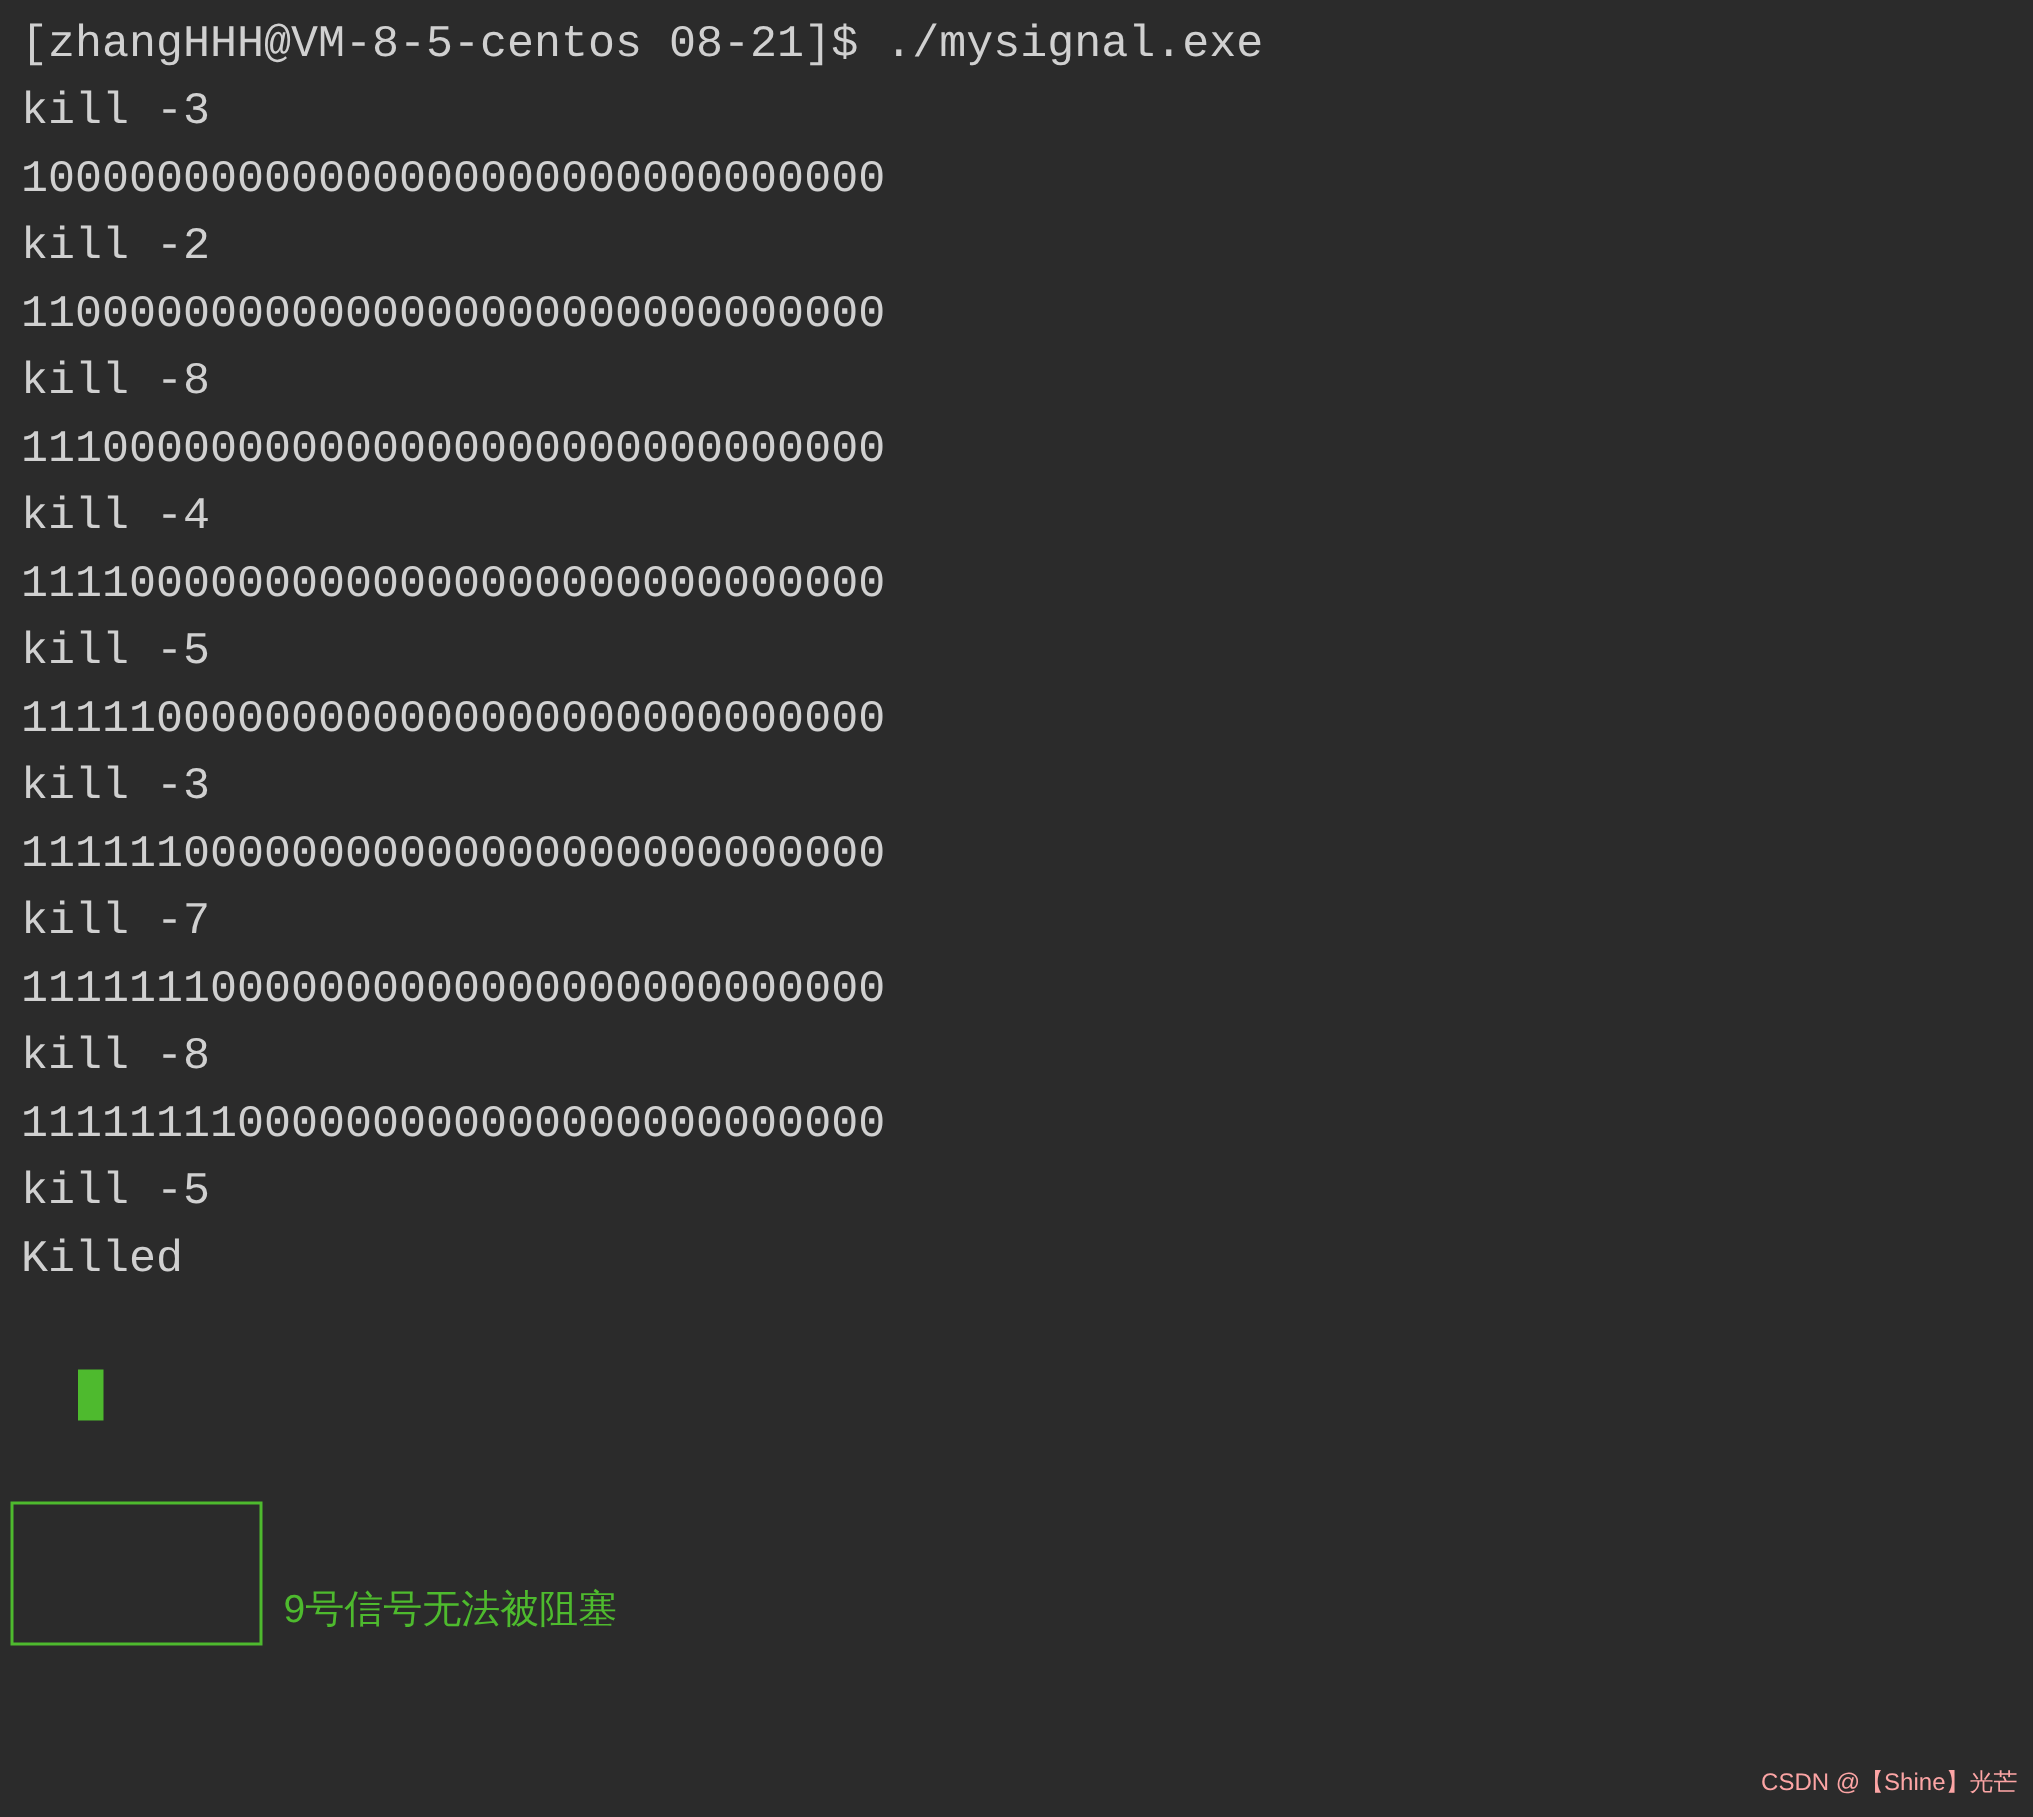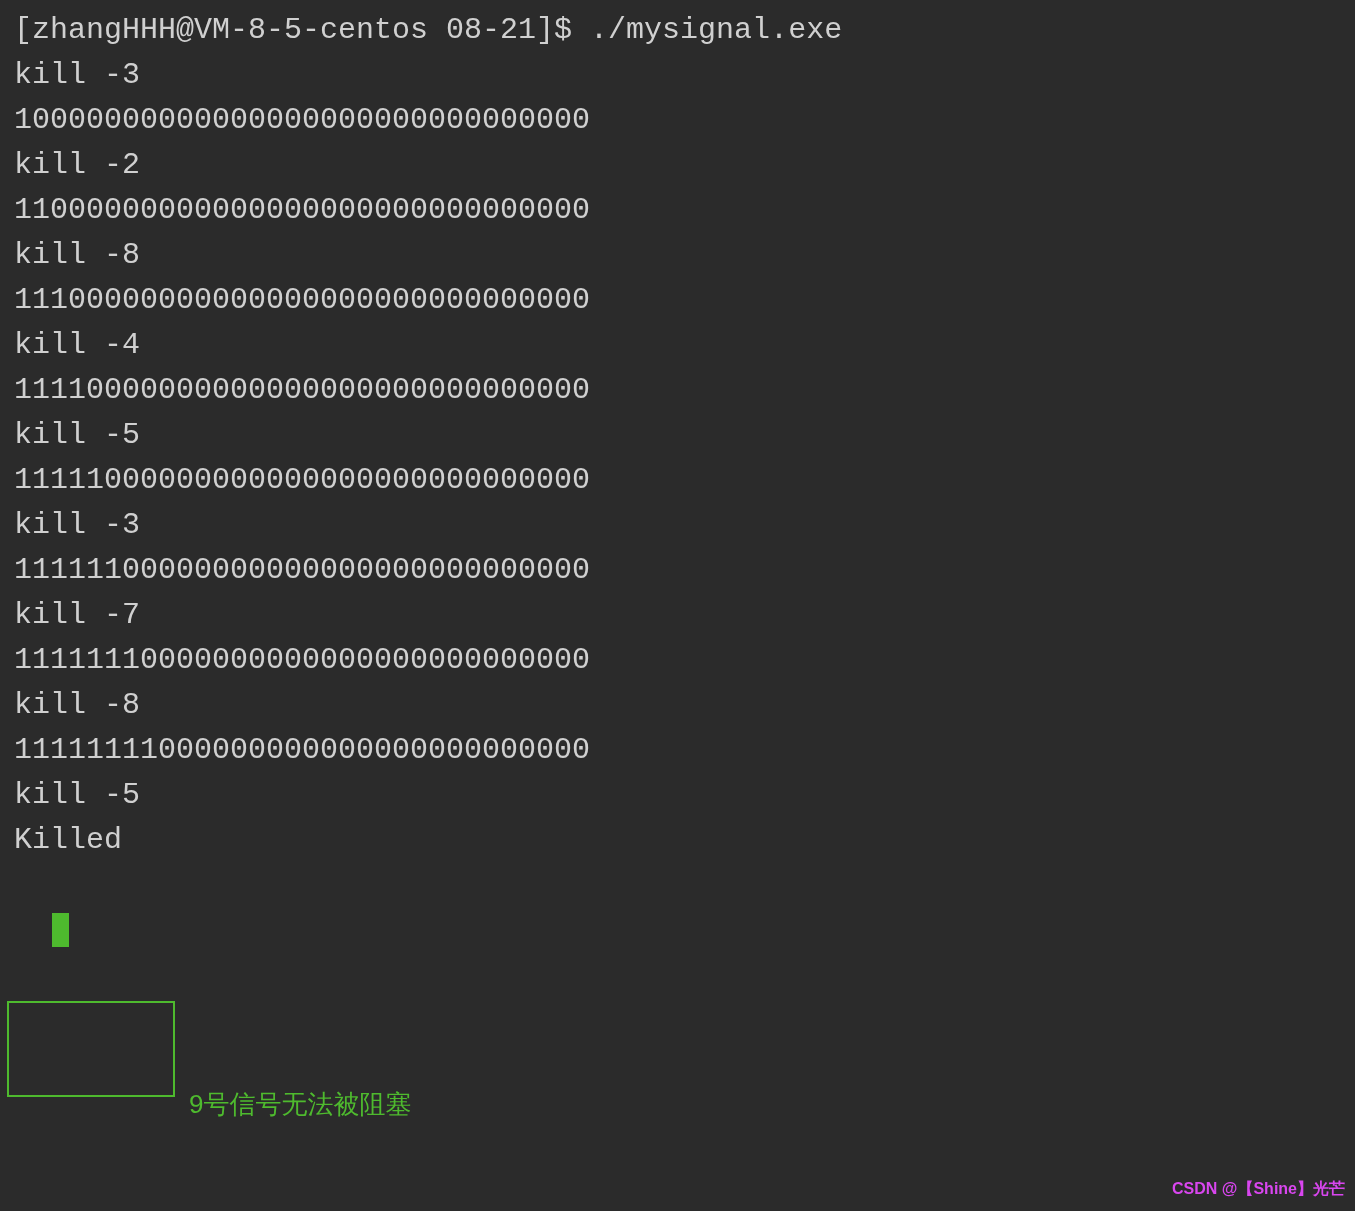--- a/index.html
+++ b/index.html
@@ -23,38 +23,37 @@
       position: absolute;
       border: 2px solid #4eba2e;
       pointer-events: none;
     }
     .annotation {
       position: absolute;
       color: #4eba2e;
       font-family: 'Microsoft YaHei', sans-serif;
       font-size: 26px;
       font-weight: 400;
-      margin-top: 32px;
     }
     .cursor {
       display: inline-block;
       width: 17px;
       height: 34px;
       background: #4eba2e;
       vertical-align: text-bottom;
       margin-left: 2px;
     }
     .watermark {
       position: absolute;
       right: 10px;
       bottom: 10px;
       font-family: 'Microsoft YaHei', sans-serif;
       font-size: 16px;
-      color: #d946ef;
-      font-weight: 700;
+      color: #fca5a5;
+      font-weight: 400;
     }
   </style>
 </head>
 <body>
 
 <div class="line">[zhangHHH@VM-8-5-centos 08-21]$ ./mysignal.exe</div>
 <div class="line">kill -3</div>
 <div class="line">10000000000000000000000000000000</div>
 <div class="line">kill -2</div>
 <div class="line">11000000000000000000000000000000</div>

